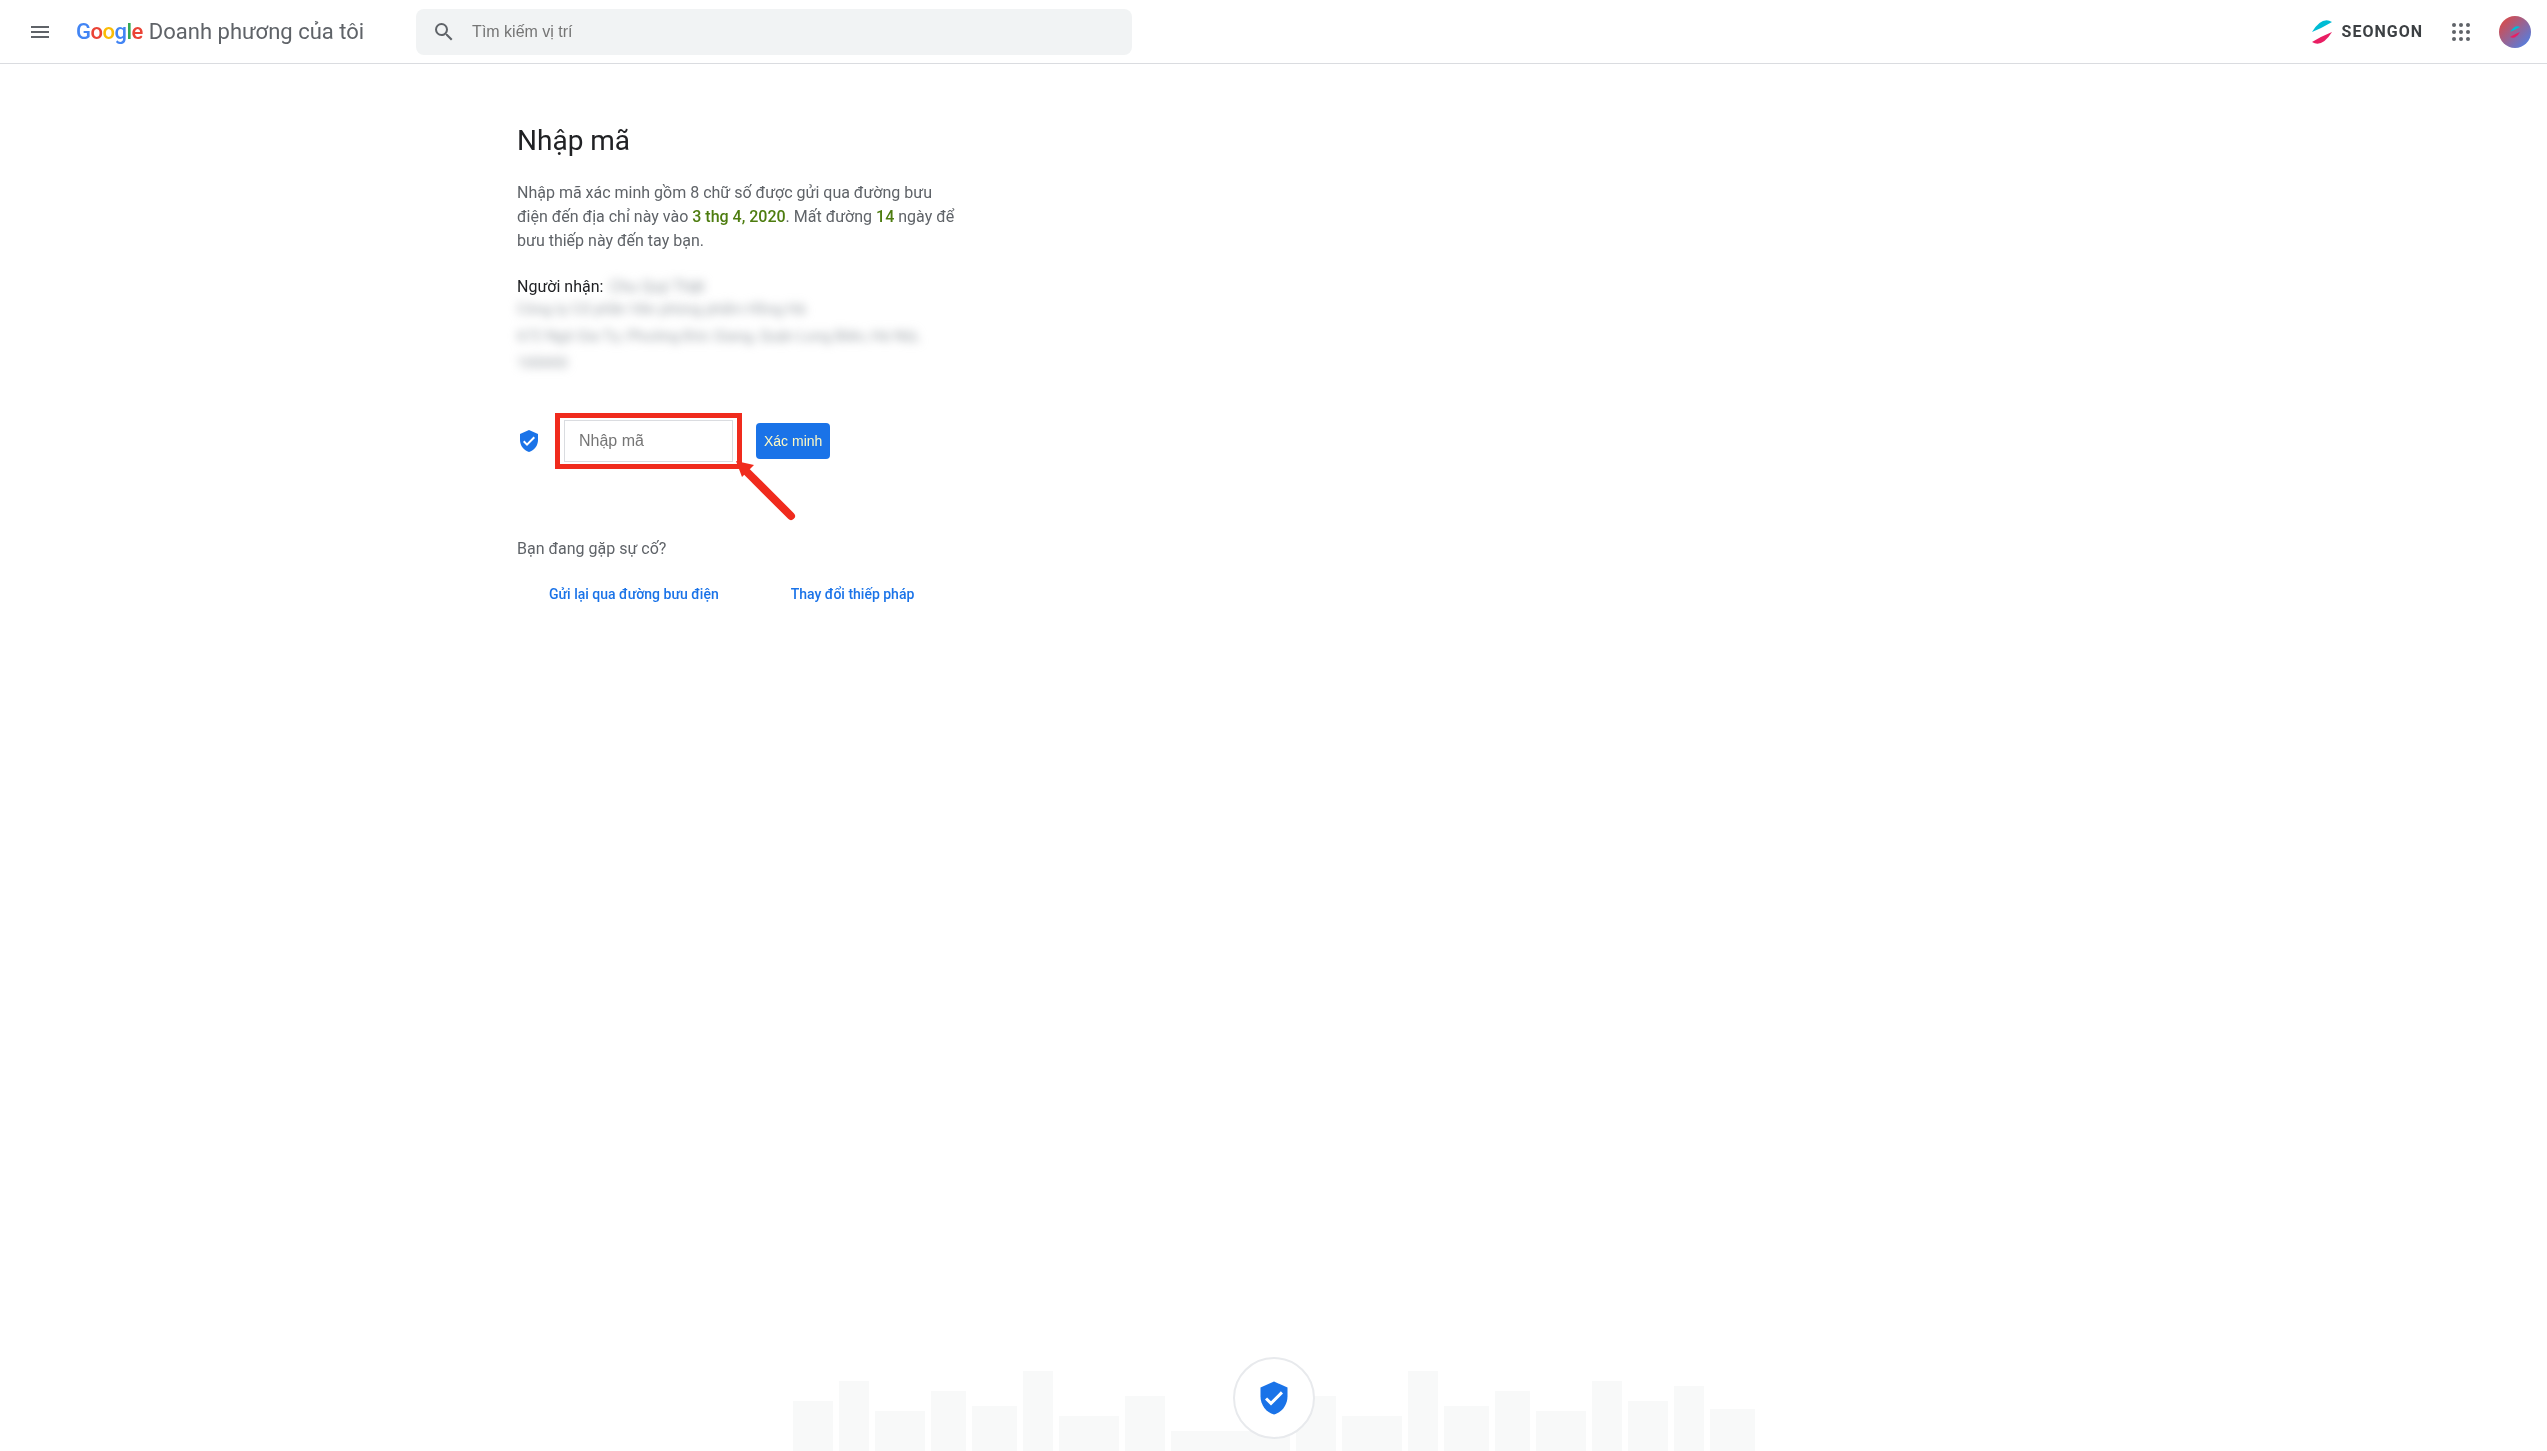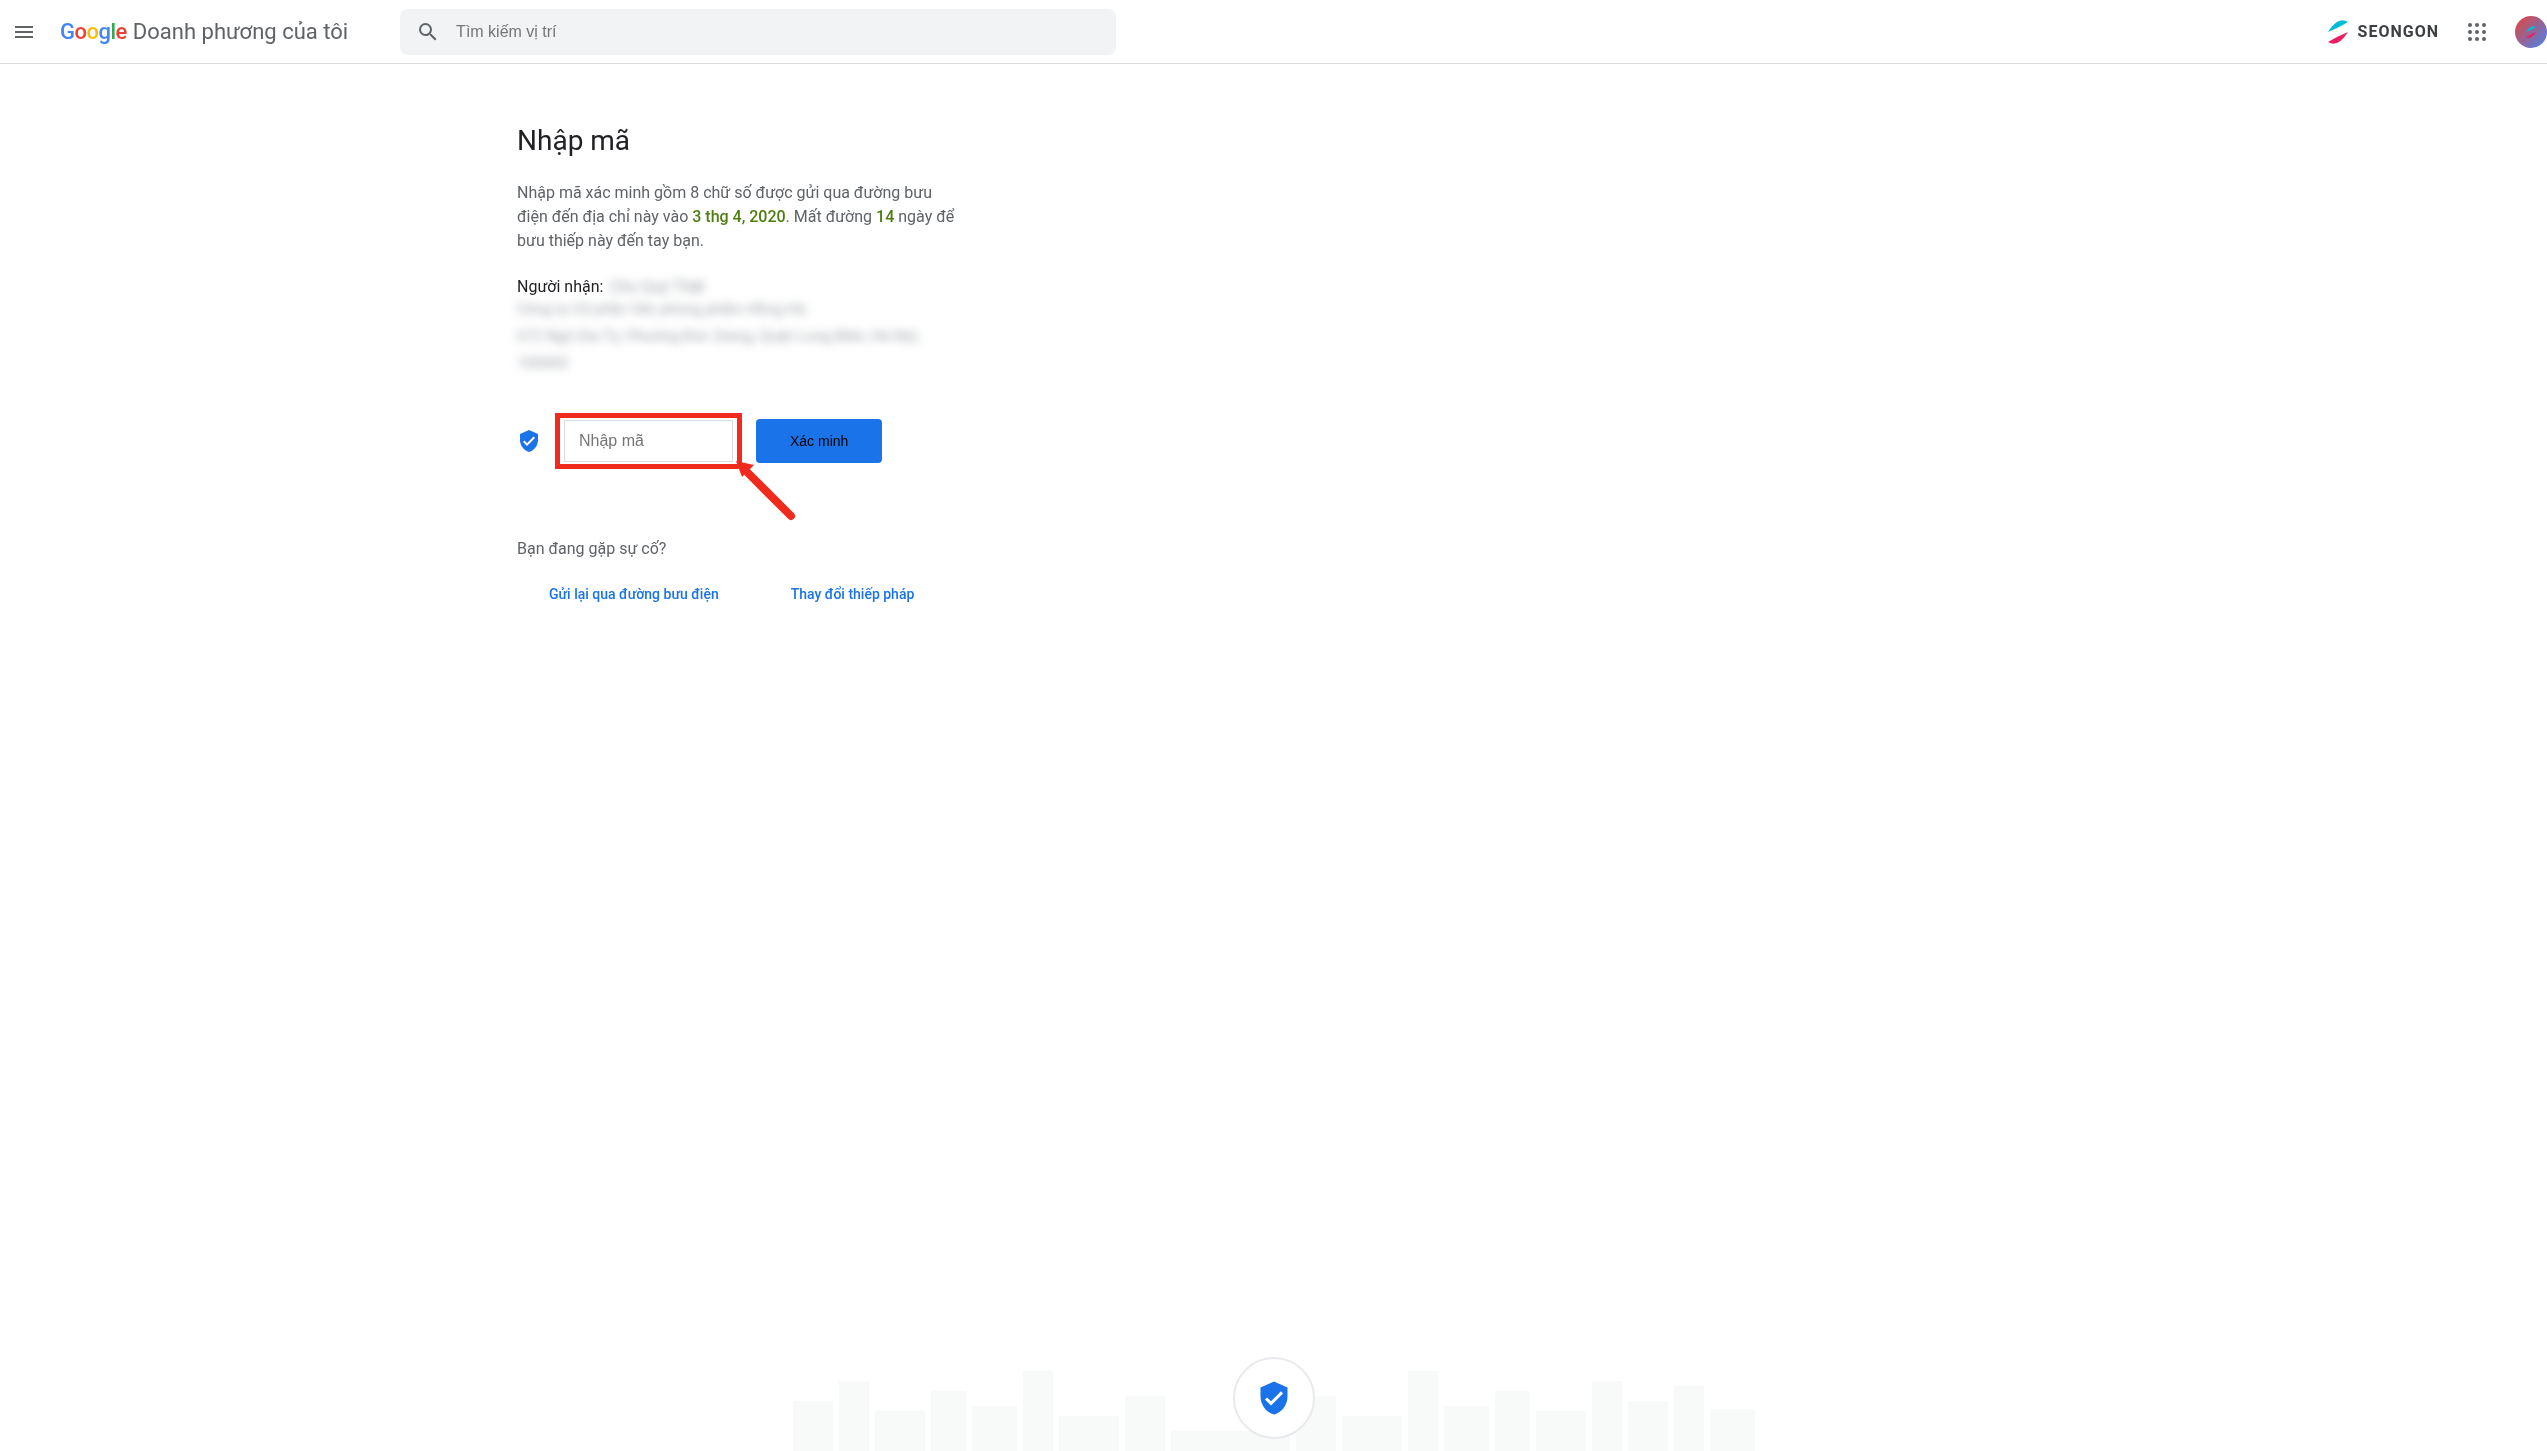--- a/index.html
+++ b/index.html
@@ -3,21 +3,21 @@
   <meta charset="utf-8">
   <style>
     * { margin: 0; padding: 0; box-sizing: border-box; }
     body { font-family: 'Google Sans', Roboto, Arial, sans-serif; background: #fff; color: #202124; }
 
     
     .header {
       display: flex;
       align-items: center;
       height: 64px;
-      padding: 0 0;
+      padding: 0 16px;
       border-bottom: 1px solid #dadce0;
       gap: 12px;
     }
     .menu-btn {
       width: 48px; height: 48px;
       display: flex; align-items: center; justify-content: center;
       border-radius: 50%; cursor: pointer;
     }
     .menu-btn svg { width: 24px; height: 24px; fill: #5f6368; }
     .logo-wrap { display: flex; align-items: center; gap: 6px; }
@@ -79,24 +79,24 @@
     .code-input {
       width: 169px; height: 42px;
       border: 1px solid #dadce0;
       padding: 0 14px;
       font-size: 16px;
       outline: none;
       color: #5f6368;
     }
     .verify-btn {
       background: #1a73e8;
-      color: #000000;
+      color: #fef9c3;
       border: none;
-      padding: 0 34px;
-      height: 44px;
+      padding: 0 8px;
+      height: 36px;
       border-radius: 4px;
       font-size: 14px;
       font-weight: 500;
       cursor: pointer;
     }
 
     .arrow {
       position: absolute;
       left: 219px;
       top: 48px;

